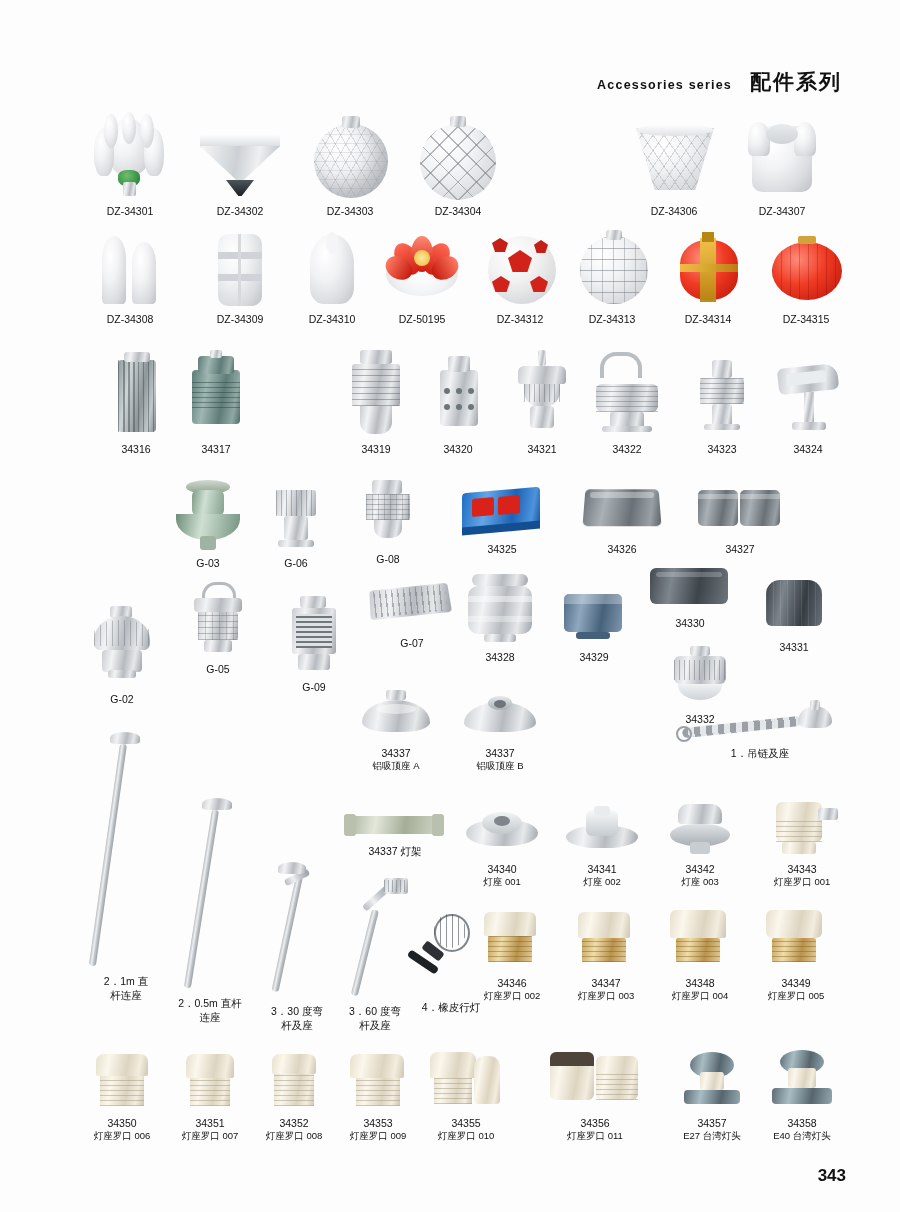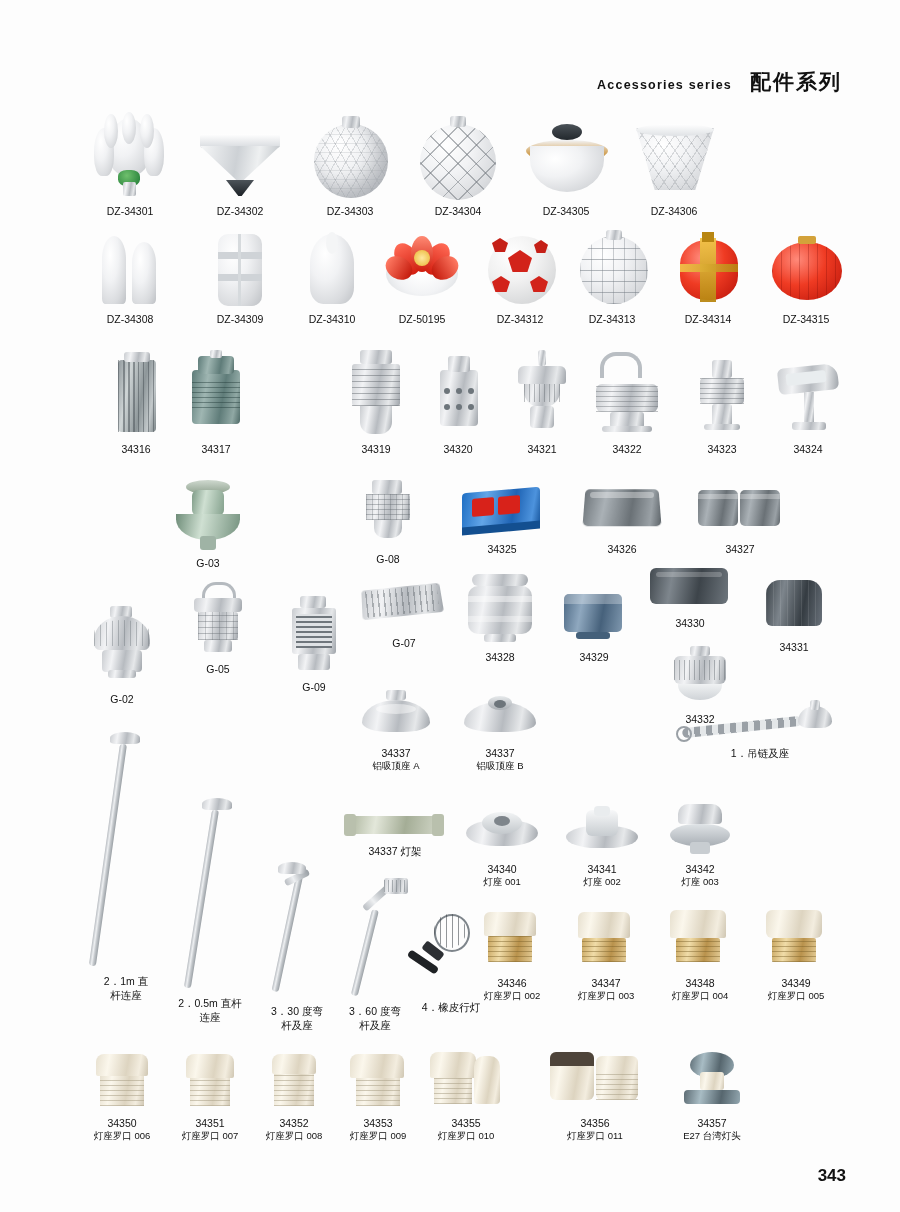--- a/index.html
+++ b/index.html
@@ -122,40 +122,41 @@
     <div class="art" style="width:104px;height:92px;">
       <div class="sh glass" style="left:14px;top:12px;width:76px;height:76px;border-radius:50%;opacity:.96;"></div>
       <div class="sh" style="left:14px;top:12px;width:76px;height:76px;border-radius:50%;background:
           repeating-linear-gradient(45deg, rgba(120,126,132,.55) 0 1.2px, transparent 1.2px 13px),
           repeating-linear-gradient(-45deg, rgba(120,126,132,.55) 0 1.2px, transparent 1.2px 13px);"></div>
       <div class="sh metal" style="left:44px;top:4px;width:16px;height:11px;border-radius:3px;"></div>
     </div>
     <div class="cap">DZ-34304</div>
   </div>
 
-  <div class="item" style="left:514px;top:112px;width:104px;">
-    <div class="art" style="width:104px;height:92px;">
-      <div class="sh" style="left:38px;top:12px;width:30px;height:16px;border-radius:50%;background:linear-gradient(180deg,#4b5258,#23282d);"></div>
-      <div class="sh" style="left:12px;top:28px;width:82px;height:22px;border-radius:50%;background:linear-gradient(180deg,#f3f4f6,#d3a55e 60%,#b8872f);"></div>
-      <div class="sh glass" style="left:16px;top:34px;width:74px;height:46px;border-radius:0 0 50% 50%/0 0 70% 70%;"></div>
-    </div>
-    <div class="cap">DZ-34305</div>
-  </div>
 
   <div class="item" style="left:622px;top:112px;width:104px;">
     <div class="art" style="width:104px;height:92px;">
       <div class="sh glass" style="left:14px;top:16px;width:78px;height:62px;clip-path:polygon(0 0,100% 0,76% 100%,24% 100%);"></div>
       <div class="sh" style="left:14px;top:16px;width:78px;height:62px;clip-path:polygon(0 0,100% 0,76% 100%,24% 100%);background:
         repeating-linear-gradient(55deg, rgba(150,155,160,.35) 0 1px, transparent 1px 9px),
         repeating-linear-gradient(-55deg, rgba(150,155,160,.35) 0 1px, transparent 1px 9px);"></div>
       <div class="sh" style="left:14px;top:12px;width:78px;height:12px;border-radius:50%;background:linear-gradient(180deg,#ffffff,#dfe2e5);"></div>
     </div>
     <div class="cap">DZ-34306</div>
   </div>
 
+  <div class="item" style="left:730px;top:112px;width:104px;">
+    <div class="art" style="width:104px;height:92px;">
+      <div class="sh glass" style="left:22px;top:14px;width:60px;height:66px;border-radius:14px 14px 10px 10px;"></div>
+      <div class="sh glass" style="left:18px;top:10px;width:22px;height:34px;border-radius:50% 50% 20% 20%;"></div>
+      <div class="sh glass" style="left:64px;top:10px;width:22px;height:34px;border-radius:50% 50% 20% 20%;"></div>
+      <div class="sh" style="left:36px;top:12px;width:32px;height:20px;border-radius:50%;background:linear-gradient(180deg,#e9ebed,#cfd3d7);"></div>
+    </div>
+    <div class="cap">DZ-34307</div>
+  </div>
 
   <div class="item" style="left:78px;top:228px;width:104px;">
     <div class="art" style="width:104px;height:84px;">
       <div class="sh glass" style="left:24px;top:8px;width:24px;height:68px;border-radius:50% 50% 14% 14%/34% 34% 8% 8%;"></div>
       <div class="sh glass" style="left:54px;top:14px;width:24px;height:62px;border-radius:50% 50% 14% 14%/34% 34% 8% 8%;"></div>
     </div>
     <div class="cap">DZ-34308</div>
   </div>
 
   <div class="item" style="left:188px;top:228px;width:104px;">
@@ -323,20 +324,29 @@
   <div class="item" style="left:158px;top:476px;width:100px;">
     <div class="art" style="width:100px;height:80px;">
       <div class="sh" style="left:28px;top:4px;width:44px;height:14px;border-radius:50%;background:linear-gradient(180deg,#cfd9cf,#8fa28f);"></div>
       <div class="sh" style="left:34px;top:14px;width:32px;height:26px;border-radius:6px;background:linear-gradient(100deg,#7d9a86,#cfe0d2 40%,#83a08c);"></div>
       <div class="sh" style="left:18px;top:38px;width:64px;height:26px;border-radius:0 0 50% 50%/0 0 80% 80%;background:linear-gradient(100deg,#6f8d79,#cfe0d2 40%,#74917e);"></div>
       <div class="sh" style="left:42px;top:60px;width:16px;height:14px;background:#9fb3a5;border-radius:3px;"></div>
     </div>
     <div class="cap">G-03</div>
   </div>
 
+  <div class="item" style="left:248px;top:484px;width:96px;">
+    <div class="art" style="width:96px;height:72px;">
+      <div class="sh metal" style="left:28px;top:6px;width:40px;height:26px;border-radius:3px;"></div>
+      <div class="sh" style="left:28px;top:6px;width:40px;height:26px;background:repeating-linear-gradient(90deg, rgba(95,102,108,.42) 0 1.3px, transparent 1.3px 5px);"></div>
+      <div class="sh metal" style="left:36px;top:32px;width:24px;height:24px;border-radius:3px;"></div>
+      <div class="sh metal" style="left:30px;top:56px;width:36px;height:7px;border-radius:3px;"></div>
+    </div>
+    <div class="cap">G-06</div>
+  </div>
 
   <div class="item" style="left:340px;top:476px;width:96px;">
     <div class="art" style="width:96px;height:76px;">
       <div class="sh metal" style="left:32px;top:4px;width:30px;height:14px;border-radius:3px;"></div>
       <div class="sh metal" style="left:26px;top:18px;width:44px;height:26px;border-radius:3px;"></div>
       <div class="sh" style="left:26px;top:18px;width:44px;height:26px;background:
         repeating-linear-gradient(0deg, rgba(95,102,108,.4) 0 1.2px, transparent 1.2px 5px),
         repeating-linear-gradient(90deg, rgba(95,102,108,.3) 0 1.2px, transparent 1.2px 6px);"></div>
       <div class="sh metal" style="left:34px;top:44px;width:28px;height:18px;border-radius:0 0 10px 10px;"></div>
     </div>
@@ -397,21 +407,21 @@
   <div class="item" style="left:264px;top:594px;width:100px;">
     <div class="art" style="width:100px;height:86px;">
       <div class="sh metal" style="left:36px;top:2px;width:26px;height:12px;border-radius:3px;"></div>
       <div class="sh metal" style="left:28px;top:14px;width:44px;height:46px;border-radius:3px;"></div>
       <div class="sh" style="left:32px;top:20px;width:36px;height:34px;background:repeating-linear-gradient(0deg,#6f767c 0 1.6px, #dfe2e5 1.6px 5px);"></div>
       <div class="sh metal" style="left:34px;top:60px;width:32px;height:16px;border-radius:3px;"></div>
     </div>
     <div class="cap">G-09</div>
   </div>
 
-  <div class="item" style="left:352px;top:572px;width:104px;">
+  <div class="item" style="left:360px;top:572px;width:104px;">
     <div class="art" style="width:104px;height:64px;">
       <div class="sh metal" style="left:10px;top:14px;width:80px;height:30px;border-radius:4px;transform:perspective(140px) rotateX(12deg) rotate(-6deg);"></div>
       <div class="sh" style="left:14px;top:16px;width:72px;height:26px;background:repeating-linear-gradient(90deg, rgba(95,102,108,.45) 0 1.4px, transparent 1.4px 6px);transform:rotate(-6deg);"></div>
     </div>
     <div class="cap">G-07</div>
   </div>
 
   <div class="item" style="left:450px;top:572px;width:100px;">
     <div class="art" style="width:100px;height:78px;">
       <div class="sh metal" style="left:22px;top:2px;width:56px;height:12px;border-radius:6px;"></div>
@@ -521,20 +531,30 @@
   <div class="item" style="left:654px;top:796px;width:92px;">
     <div class="art" style="width:92px;height:66px;">
       <div class="sh metal" style="left:24px;top:8px;width:44px;height:20px;border-radius:10px 10px 4px 4px;"></div>
       <div class="sh" style="left:16px;top:28px;width:60px;height:22px;border-radius:50%/55%;background:linear-gradient(180deg,#dfe3e6,#a9afb5);"></div>
       <div class="sh" style="left:36px;top:46px;width:20px;height:12px;background:#c8cdd1;border-radius:3px;"></div>
     </div>
     <div class="cap">34342</div>
     <div class="cap2">灯座 003</div>
   </div>
 
+  <div class="item" style="left:752px;top:790px;width:100px;">
+    <div class="art" style="width:100px;height:72px;">
+      <div class="sh ivory" style="left:24px;top:12px;width:46px;height:40px;border-radius:6px;"></div>
+      <div class="sh" style="left:24px;top:28px;width:46px;height:24px;background:repeating-linear-gradient(0deg, rgba(170,160,135,.55) 0 1.4px, transparent 1.4px 5px);"></div>
+      <div class="sh metal" style="left:66px;top:18px;width:20px;height:12px;border-radius:3px;"></div>
+      <div class="sh ivory" style="left:30px;top:52px;width:34px;height:12px;border-radius:3px;"></div>
+    </div>
+    <div class="cap">34343</div>
+    <div class="cap2">灯座罗口 001</div>
+  </div>
 
   <div class="item" style="left:66px;top:730px;width:120px;">
     <div class="art" style="width:120px;height:240px;">
       <div class="sh rod" style="left:54px;top:14px;width:7px;height:224px;transform:rotate(8deg);transform-origin:top center;"></div>
       <div class="sh metal" style="left:44px;top:2px;width:30px;height:12px;border-radius:50% 50% 20% 20%;"></div>
     </div>
     <div class="cap" style="margin-top:4px;">2．1m 直</div>
     <div class="cap">杆连座</div>
   </div>
 
@@ -684,15 +704,24 @@
   <div class="item" style="left:666px;top:1046px;width:92px;">
     <div class="art" style="width:92px;height:70px;">
       <div class="sh" style="left:24px;top:6px;width:44px;height:26px;border-radius:50%;background:linear-gradient(100deg,#5c6b73,#a8bcc4 30%,#56666e 66%,#93a7b0);"></div>
       <div class="sh ivory" style="left:34px;top:26px;width:24px;height:18px;border-radius:3px;"></div>
       <div class="sh" style="left:18px;top:44px;width:56px;height:14px;border-radius:4px;background:linear-gradient(100deg,#5c6b73,#a8bcc4 30%,#56666e 66%,#93a7b0);"></div>
     </div>
     <div class="cap">34357</div>
     <div class="cap2">E27 台湾灯头</div>
   </div>
 
+  <div class="item" style="left:756px;top:1046px;width:92px;">
+    <div class="art" style="width:92px;height:70px;">
+      <div class="sh" style="left:24px;top:4px;width:44px;height:24px;border-radius:50%;background:linear-gradient(100deg,#5c6b73,#a8bcc4 30%,#56666e 66%,#93a7b0);"></div>
+      <div class="sh ivory" style="left:32px;top:22px;width:28px;height:20px;border-radius:3px;"></div>
+      <div class="sh" style="left:16px;top:42px;width:60px;height:16px;border-radius:4px;background:linear-gradient(100deg,#5c6b73,#a8bcc4 30%,#56666e 66%,#93a7b0);"></div>
+    </div>
+    <div class="cap">34358</div>
+    <div class="cap2">E40 台湾灯头</div>
+  </div>
 
   <div class="page-number">343</div>
 </div>
 
 </body></html>

